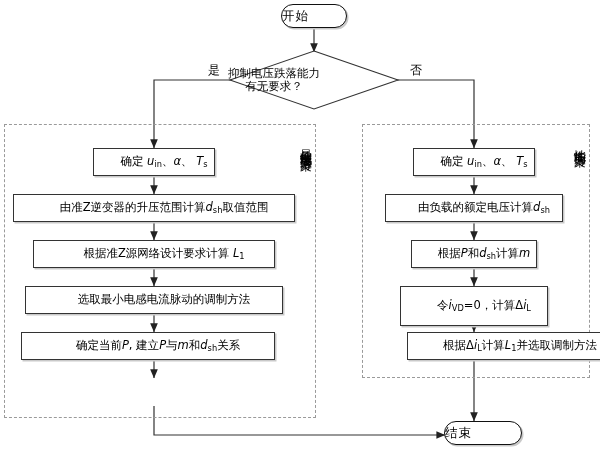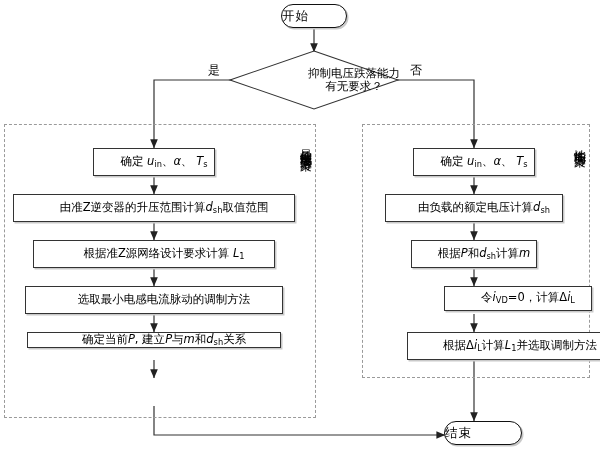--- a/index.html
+++ b/index.html
@@ -54,21 +54,21 @@
     padding-left: 20px;
   }
   .pbox .t { line-height: 1; }
   sub { font-size: 0.72em; vertical-align: -0.22em; }
   .it { font-style: italic; }
   
   .diamond-wrap {
     position: absolute;
     display: flex;
     align-items: center;
-    justify-content: flex-end;
+    justify-content: flex-start;
   }
   .diamond-wrap svg { position: absolute; left: 0; top: 0; }
   .diamond-label {
     position: relative;
     z-index: 2;
     font-size: 11.5px;
     line-height: 1.15;
     text-align: center;
     color: #000;
   }
@@ -162,41 +162,41 @@
   </div>
 
   <div class="pbox" style="left:33px; top:240px; width:242px; height:28px;">
     <span class="t">根据准Z源网络设计要求计算 <span class="it">L</span><sub>1</sub></span>
   </div>
 
   <div class="pbox" style="left:25px; top:286px; width:258px; height:28px;">
     <span class="t">选取最小电感电流脉动的调制方法</span>
   </div>
 
-  <div class="pbox" style="left:27px; top:332px; width:254px; height:16px;">
+  <div class="pbox" style="left:21px; top:332px; width:254px; height:28px;">
     <span class="t">确定当前<span class="it">P</span>, 建立<span class="it">P</span>与<span class="it">m</span>和<span class="it">d</span><sub>sh</sub>关系</span>
   </div>
 
 
   <div class="group" style="left:362px; top:124px; width:228px; height:254px;"></div>
   <div class="vlabel" style="left:570px; top:140px; width:16px;">性能均衡方案</div>
 
   <div class="pbox" style="left:413px; top:148px; width:122px; height:28px;">
     <span class="t">确定 <span class="it">u</span><sub>in</sub>、<span class="it">α</span>、 <span class="it">T</span><sub>s</sub></span>
   </div>
 
   <div class="pbox" style="left:385px; top:194px; width:178px; height:28px;">
     <span class="t">由负载的额定电压计算<span class="it">d</span><sub>sh</sub></span>
   </div>
 
   <div class="pbox" style="left:411px; top:240px; width:126px; height:28px;">
     <span class="t">根据<span class="it">P</span>和<span class="it">d</span><sub>sh</sub>计算<span class="it">m</span></span>
   </div>
 
-  <div class="pbox" style="left:400px; top:286px; width:148px; height:25px;margin-left:44px;">
+  <div class="pbox" style="left:400px; top:286px; width:148px; height:40px;">
     <span class="t">令<span class="it">i</span><sub>VD</sub>=0，计算Δ<span class="it">i</span><sub>L</sub></span>
   </div>
 
   <div class="pbox" style="left:371px; top:332px; width:206px; height:28px;margin-left:36px;">
     <span class="t">根据Δ<span class="it">i</span><sub>L</sub>计算<span class="it">L</span><sub>1</sub>并选取调制方法</span>
   </div>
 
   <div class="terminal" style="left:444px; top:421px; width:78px; height:24px;">
     <span>结束</span>
   </div>

